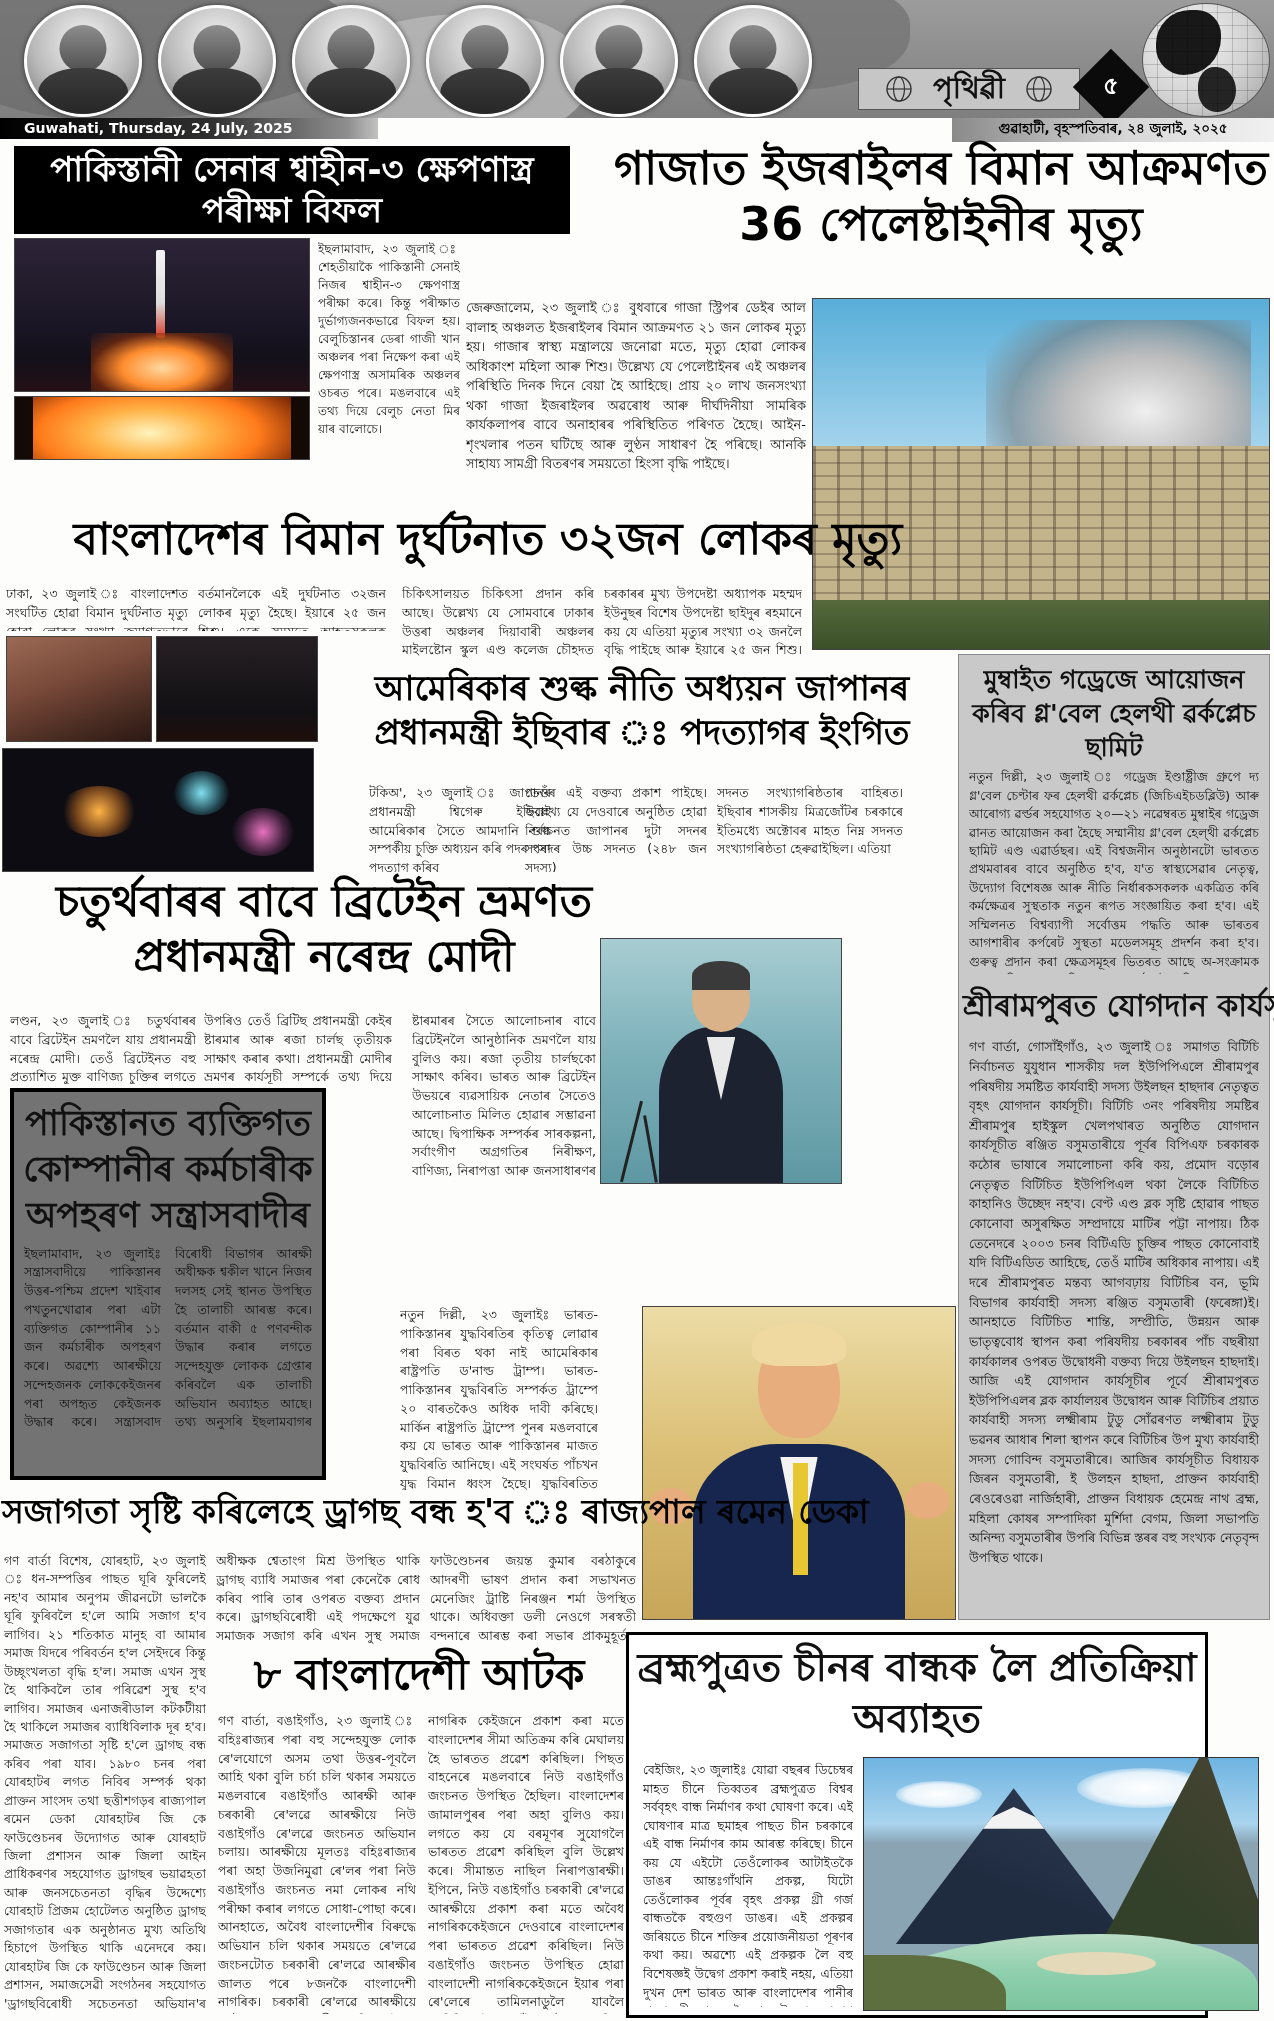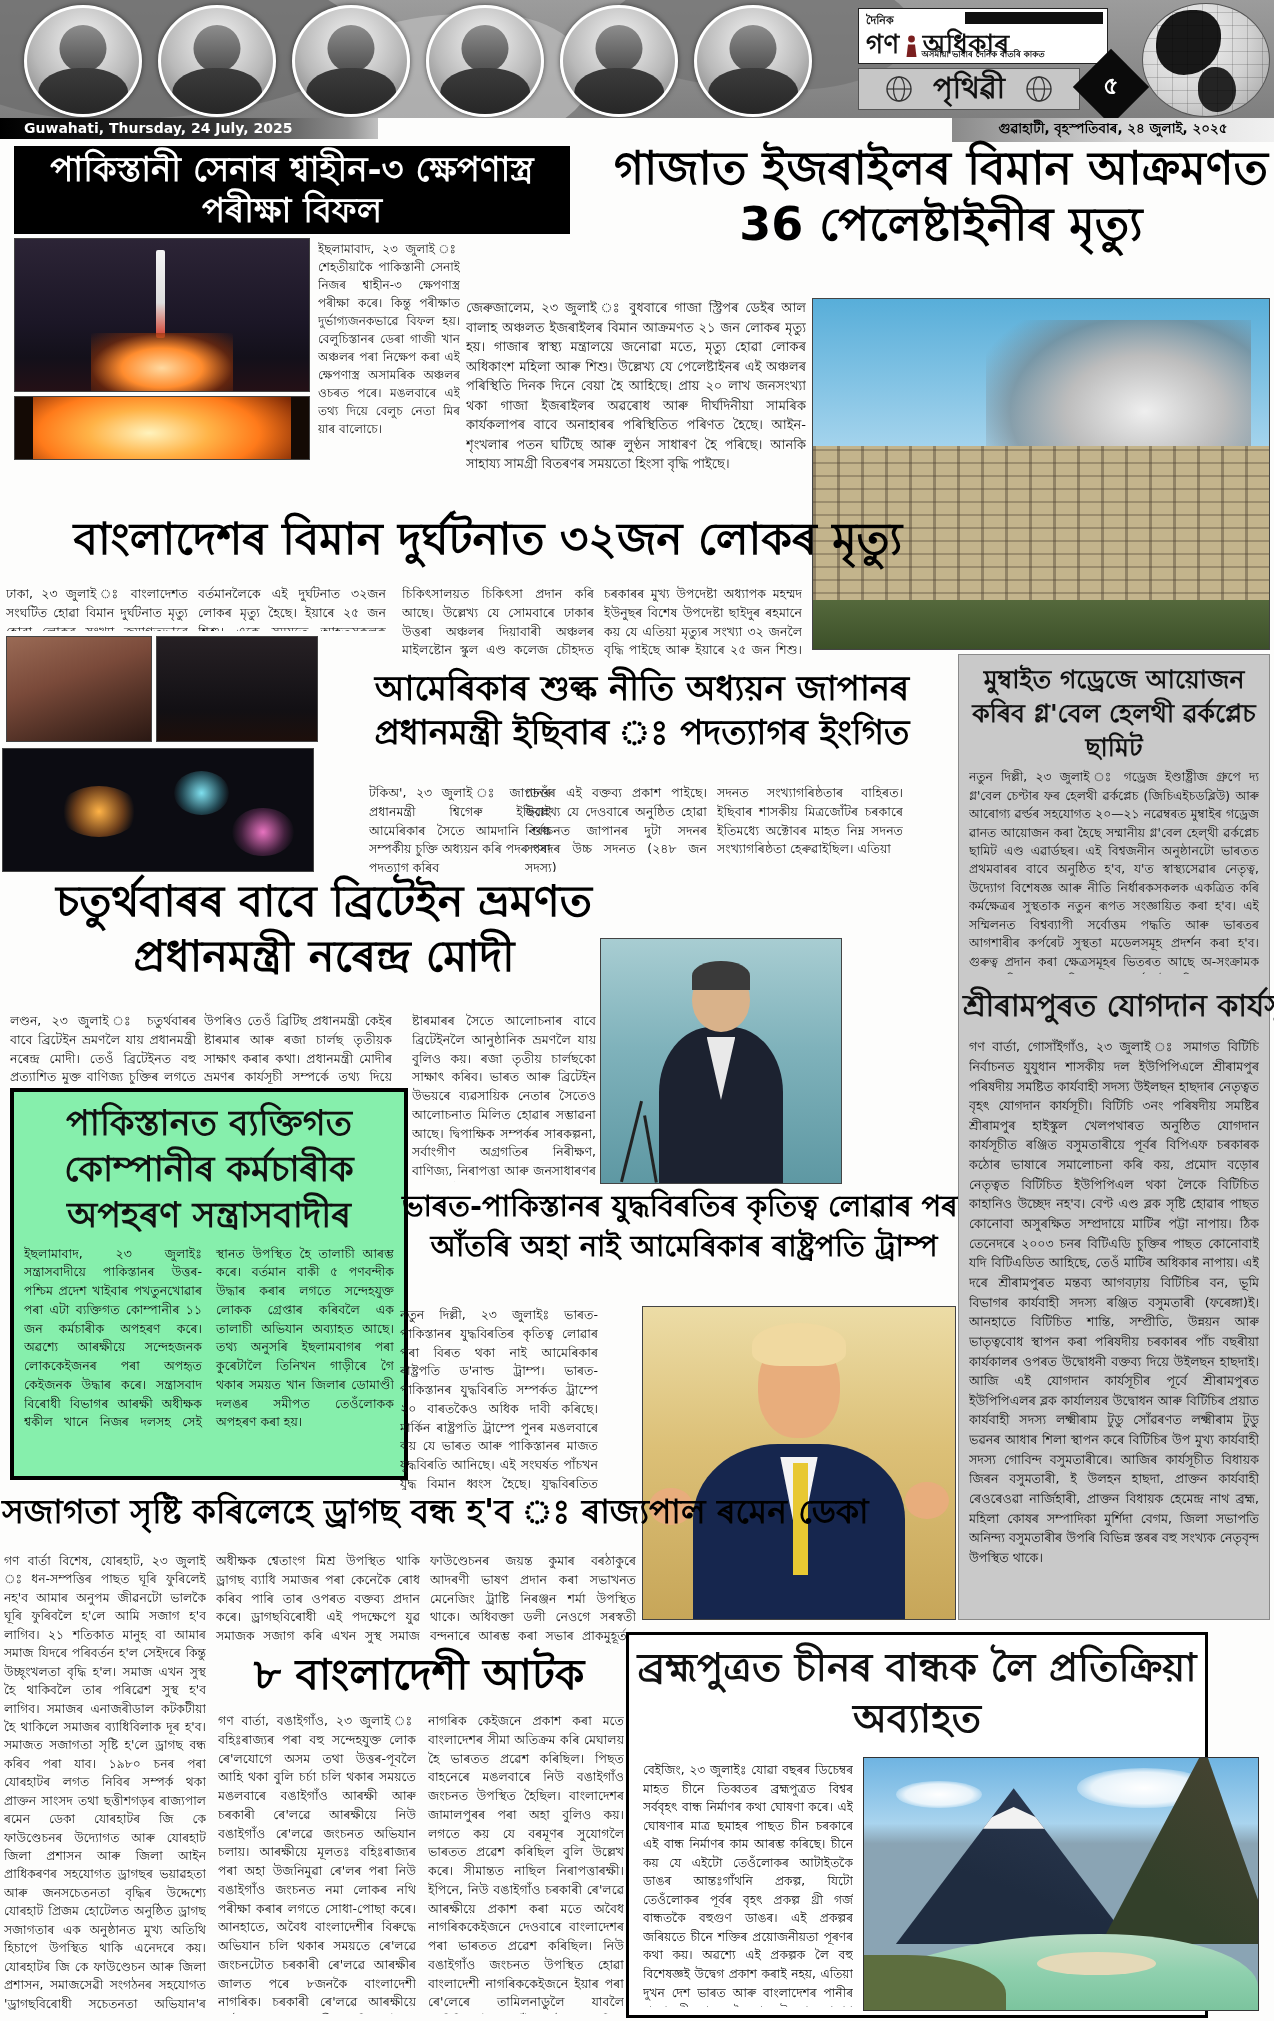--- a/index.html
+++ b/index.html
@@ -93,21 +93,21 @@
   .modi-c2{left:204px;top:1012px;width:188px;height:72px;}
   .modi-c3{left:412px;top:1012px;width:184px;height:170px;}
   .ishiba-photo{left:600px;top:938px;width:242px;height:246px;
       background:linear-gradient(180deg,#a8cdd2 0%,#7fb2bb 45%,#5e98a3 100%);}
   .ish-suit{position:absolute;left:24%;top:36%;width:52%;height:64%;border-radius:42% 42% 0 0;background:#1c2230;}
   .ish-shirt{position:absolute;left:44%;top:40%;width:12%;height:26%;background:#e9e9e9;clip-path:polygon(0 0,100% 0,50% 100%);}
   .ish-head{position:absolute;left:38%;top:12%;width:24%;height:26%;border-radius:50%;background:#d9b28a;}
   .ish-hair{position:absolute;left:38%;top:9%;width:24%;height:12%;border-radius:50% 50% 0 0;background:#3a3a3a;}
   .ish-mic{position:absolute;left:12%;bottom:0;width:3px;height:34%;background:#222;transform:rotate(14deg);}
   .ish-mic2{position:absolute;left:20%;bottom:0;width:3px;height:28%;background:#222;transform:rotate(-10deg);}
-  .kidnap-box{position:absolute;left:10px;top:1088px;width:398px;height:392px;border:4px solid #000;background:#86efac;box-sizing:border-box;}
+  .kidnap-box{position:absolute;left:10px;top:1088px;width:316px;height:392px;border:4px solid #000;background:#737373;box-sizing:border-box;}
   .kidnap-hl{position:relative;margin:8px 4px 6px;font-size:35px;font-weight:bold;text-align:center;line-height:1.32;}
   .kidnap-cols{position:relative;margin:0 10px;height:190px;column-count:2;column-gap:14px;
                font-size:12.5px;line-height:1.5;text-align:justify;overflow:hidden;}
   .trump-hl{left:400px;top:1186px;width:568px;font-size:29px;line-height:1.38;}
   .trump-bt{left:400px;top:1306px;width:198px;height:184px;}
   .trump-photo{left:642px;top:1306px;width:314px;height:314px;
       background:linear-gradient(180deg,#ecdca6 0%,#dcc077 45%,#c7a659 100%);}
   .tr-suit{position:absolute;left:16%;top:44%;width:68%;height:60%;border-radius:40% 40% 0 0;background:#16264e;}
   .tr-shirt{position:absolute;left:44%;top:48%;width:12%;height:30%;background:#f4f4f4;clip-path:polygon(0 0,100% 0,50% 100%);}
   .tr-tie{position:absolute;left:48%;top:50%;width:5%;height:36%;background:#e8c832;}
@@ -161,33 +161,20 @@
     <div class="map-blob blob2"></div>
     <div class="map-blob blob3"></div>
     <div class="portraits">
       <div class="portrait"></div>
       <div class="portrait"></div>
       <div class="portrait"></div>
       <div class="portrait"></div>
       <div class="portrait"></div>
       <div class="portrait"></div>
     </div>
-    <div class="logo-box">
-      <span class="logo-small">দৈনিক</span>
-      <span class="logo-strip"></span>
-      <div class="logo-main">
-        <span>গণ</span>
-        <svg class="person-icon" viewBox="0 0 13 22">
-          <circle cx="6.5" cy="4" r="3.4" fill="#7a1f1f"></circle>
-          <path d="M1.5 22 L3 9.5 h7 L11.5 22 Z" fill="#7a1f1f"></path>
-        </svg>
-        <span>অধিকাৰ</span>
-      </div>
-      <div class="logo-tagline">অসমীয়া ভাষাৰ দৈনিক বাতৰি কাকত</div>
-    </div>
     <div class="prithivi-box">
       <svg class="globe-icon" viewBox="0 0 28 28">
         <circle cx="14" cy="14" r="12" fill="none" stroke="#333" stroke-width="1.4"></circle>
         <ellipse cx="14" cy="14" rx="5.5" ry="12" fill="none" stroke="#333" stroke-width="1.2"></ellipse>
         <line x1="2" y1="14" x2="26" y2="14" stroke="#333" stroke-width="1.2"></line>
       </svg>
       <span class="prithivi-text">পৃথিৱী</span>
       <svg class="globe-icon" viewBox="0 0 28 28">
         <circle cx="14" cy="14" r="12" fill="none" stroke="#333" stroke-width="1.4"></circle>
         <ellipse cx="14" cy="14" rx="5.5" ry="12" fill="none" stroke="#333" stroke-width="1.2"></ellipse>
@@ -257,21 +244,20 @@
   <div class="bt modi-c3">ষ্টাৰমাৰৰ সৈতে আলোচনাৰ বাবে ব্ৰিটেইনলৈ আনুষ্ঠানিক ভ্ৰমণলৈ যায় বুলিও কয়। ৰজা তৃতীয় চাৰ্লছকো সাক্ষাৎ কৰিব। ভাৰত আৰু ব্ৰিটেইন উভয়ৰে ব্যৱসায়িক নেতাৰ সৈতেও আলোচনাত মিলিত হোৱাৰ সম্ভাৱনা আছে। দ্বিপাক্ষিক সম্পৰ্কৰ সাৰকল্পনা, সৰ্বাংগীণ অগ্ৰগতিৰ নিৰীক্ষণ, বাণিজ্য, নিৰাপত্তা আৰু জনসাধাৰণৰ সম্পৰ্ক উন্নত কৰাৰ ওপৰত গুৰুত্ব আৰোপ কৰিব।</div>
 
   <div class="kidnap-box">
     <div class="kidnap-hl">পাকিস্তানত ব্যক্তিগত কোম্পানীৰ কৰ্মচাৰীক অপহৰণ সন্ত্ৰাসবাদীৰ</div>
     <div class="kidnap-cols">
       <span>ইছলামাবাদ, ২৩ জুলাইঃ সন্ত্ৰাসবাদীয়ে পাকিস্তানৰ উত্তৰ-পশ্চিম প্ৰদেশ খাইবাৰ পখতুনখোৱাৰ পৰা এটা ব্যক্তিগত কোম্পানীৰ ১১ জন কৰ্মচাৰীক অপহৰণ কৰে। অৱশ্যে আৰক্ষীয়ে সন্দেহজনক লোককেইজনৰ পৰা অপহৃত কেইজনক উদ্ধাৰ কৰে। সন্ত্ৰাসবাদ বিৰোধী বিভাগৰ আৰক্ষী অধীক্ষক শ্বকীল খানে নিজৰ দলসহ</span>
       <span>সেই স্থানত উপস্থিত হৈ তালাচী আৰম্ভ কৰে। বৰ্তমান বাকী ৫ পণবন্দীক উদ্ধাৰ কৰাৰ লগতে সন্দেহযুক্ত লোকক গ্ৰেপ্তাৰ কৰিবলৈ এক তালাচী অভিযান অব্যাহত আছে। তথ্য অনুসৰি ইছলামবাগৰ পৰা কুৰেটালৈ তিনিখন গাড়ীৰে গৈ থকাৰ সময়ত খান জিলাৰ ডোমাণ্ডী দলঙৰ সমীপত তেওঁলোকক অপহৰণ কৰা হয়।</span>
     </div>
   </div>
 
-  <div class="hl trump-hl">ভাৰত-পাকিস্তানৰ যুদ্ধবিৰতিৰ কৃতিত্ব লোৱাৰ পৰা আঁতৰি অহা নাই আমেৰিকাৰ ৰাষ্ট্ৰপতি ট্ৰাম্প</div>
   <div class="bt trump-bt">নতুন দিল্লী, ২৩ জুলাইঃ ভাৰত-পাকিস্তানৰ যুদ্ধবিৰতিৰ কৃতিত্ব লোৱাৰ পৰা বিৰত থকা নাই আমেৰিকাৰ ৰাষ্ট্ৰপতি ড'নাল্ড ট্ৰাম্প। ভাৰত-পাকিস্তানৰ যুদ্ধবিৰতি সম্পৰ্কত ট্ৰাম্পে ২০ বাৰতকৈও অধিক দাবী কৰিছে। মাৰ্কিন ৰাষ্ট্ৰপতি ট্ৰাম্পে পুনৰ মঙলবাৰে কয় যে ভাৰত আৰু পাকিস্তানৰ মাজত যুদ্ধবিৰতি আনিছে। এই সংঘৰ্ষত পাঁচখন যুদ্ধ বিমান ধ্বংস হৈছে। যুদ্ধবিৰতিত মধ্যস্থতা কৰাৰ ট্ৰাম্পৰ কথা ভাৰতে বাৰে বাৰে অস্বীকাৰ কৰি আহিছে। একে সময়তে কংগ্ৰেছে ট্ৰাম্পৰ এই দাবীক ৰূপালী জয়ন্তী বুলি অভিহিত কৰিছে।</div>
   <div class="photo trump-photo">
     <div class="tr-suit"></div>
     <div class="tr-shirt"></div>
     <div class="tr-tie"></div>
     <div class="tr-head"></div>
     <div class="tr-hair"></div>
     <div class="tr-hand tr-h1"></div>
     <div class="tr-hand tr-h2"></div>
   </div>

